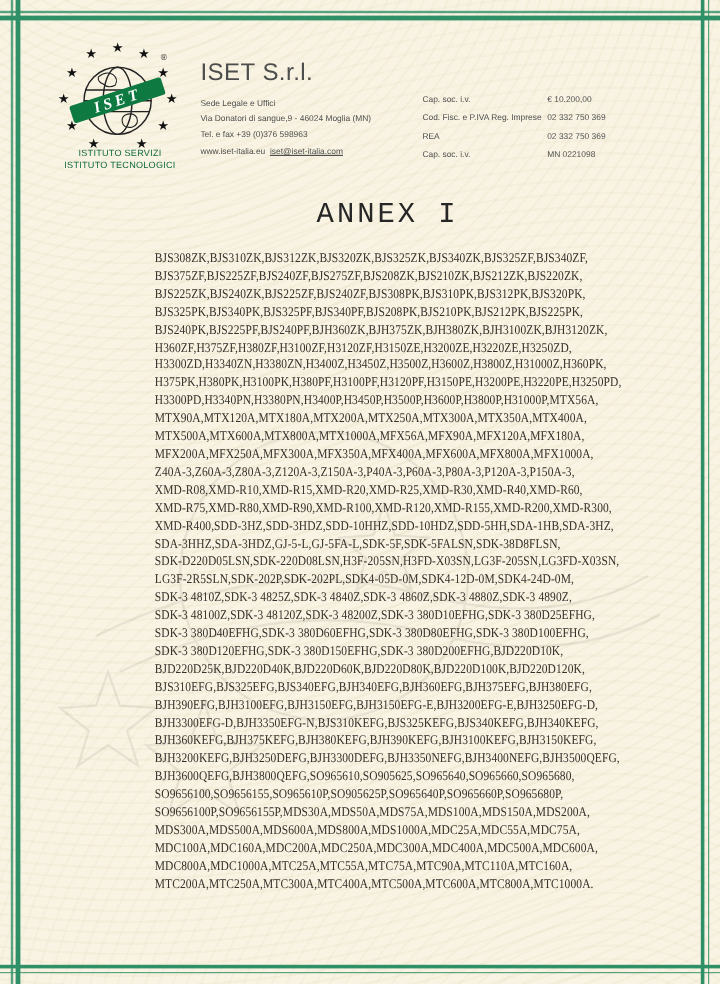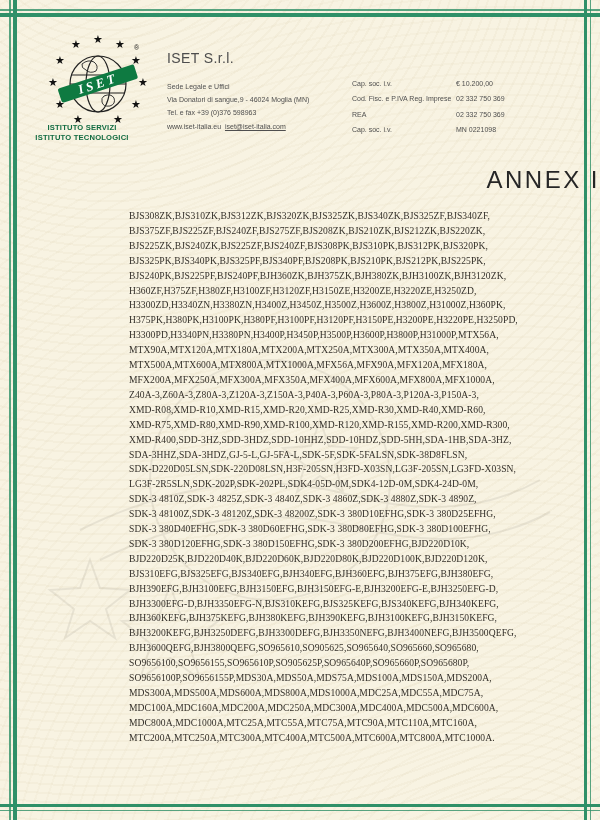--- a/index.html
+++ b/index.html
@@ -20,35 +20,35 @@
   .hline{left:0;right:0;}
   .vline{top:0;bottom:0;}
   .t1{top:9px;height:1.5px;}   .t2{top:13px;height:3.5px;}
   .b1{bottom:9px;height:1.5px;}.b2{bottom:13px;height:3.5px;}
   .l1{left:9px;width:1.5px;}   .l2{left:13px;width:3.5px;}
   .r1{right:9px;width:1.5px;}  .r2{right:13px;width:3.5px;}
   .thin{opacity:.8;}
   
   .logo-wrap{position:absolute;left:48px;top:34px;width:100px;height:94px;}
   .org-name{
-    position:absolute;left:10px;top:123px;width:144px;
-    text-align:center;font-size:7.6px;font-weight:bold;line-height:10px;
+    position:absolute;left:28px;top:123px;width:144px;
+    text-align:center;font-size:7.6px;font-weight:normal;line-height:10px;
     color:var(--brand-green,#116b41);letter-spacing:.2px;
   }
-  .company{position:absolute;left:167px;top:50px;font-size:14px;color:#4d4d4d;letter-spacing:.4px;}
+  .company{position:absolute;left:167px;top:50px;font-size:20px;color:#4d4d4d;letter-spacing:.4px;}
   .details{position:absolute;left:167px;top:80px;font-size:7px;color:#4f4f4f;line-height:13.2px;white-space:nowrap;}
   .details .email{text-decoration:underline;cursor:pointer;}
   .registry{position:absolute;left:352px;top:80px;font-size:7px;color:#4f4f4f;}
   .registry .rrow{display:flex;height:15.4px;align-items:flex-start;white-space:nowrap;}
   .registry .rlabel{width:104px;}
   .registry .rvalue{}
   
   .annex-title{
-    position:absolute;left:0;right:0;top:166px;text-align:right;
-    font-family:Liberation Sans, sans-serif;
+    position:absolute;left:0;right:0;top:166px;text-align:center;
+    font-family:Liberation Mono, monospace;
     font-size:24px;color:#262626;letter-spacing:2.5px;padding-left:46px;
   }
   .codes{
     position:absolute;left:129px;top:208px;
     font-family:"Liberation Serif","DejaVu Serif",serif;
     font-size:11px;line-height:14.9px;color:#34302a;
     transform:scaleX(0.87);transform-origin:left top;
     letter-spacing:.1px;
   }
   .codes .code-line{white-space:nowrap;}

